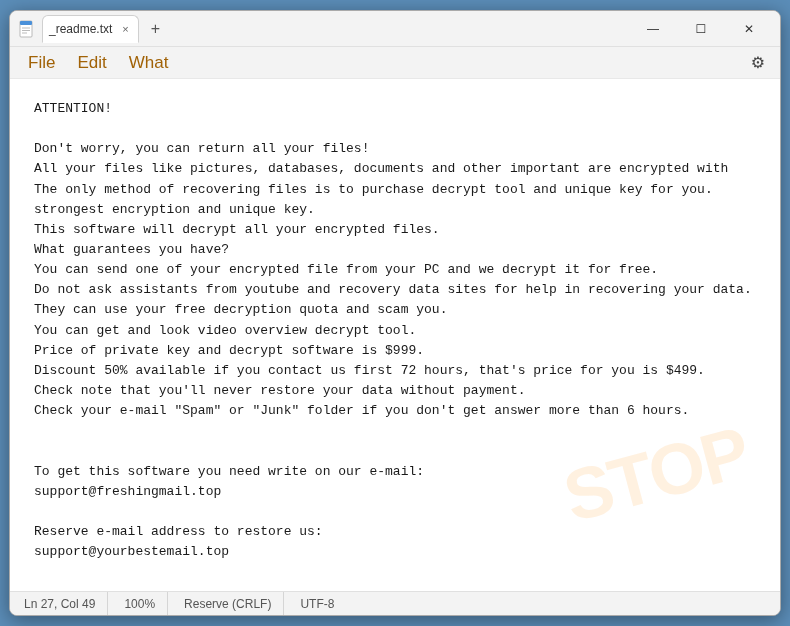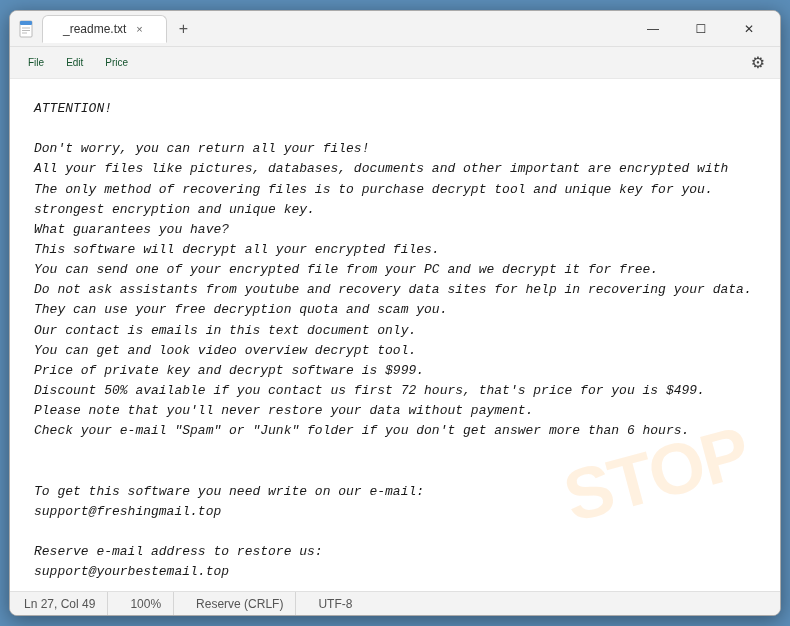--- a/index.html
+++ b/index.html
@@ -63,21 +63,21 @@
       gap: 4px;
     }
 
     .tab {
       display: flex;
       align-items: center;
       gap: 6px;
       background: #ffffff;
       border: 1px solid #d0d0d0;
       border-radius: 6px 6px 0 0;
-      padding: 4px 20px;
+      padding: 4px 6px;
       font-size: 12px;
       color: #333;
       height: 28px;
       border-bottom: 1px solid #ffffff;
     }
 
     .tab-close {
       font-size: 11px;
       color: #666;
       cursor: pointer;
@@ -126,22 +126,22 @@
       display: flex;
       align-items: center;
       padding: 0 8px;
       border-bottom: 1px solid #e8e8e8;
       flex-shrink: 0;
       gap: 2px;
     }
 
     .menu-item {
       padding: 4px 10px;
-      font-size: 10px;
-      color: #14532d;
+      font-size: 17px;
+      color: #a16207;
       cursor: pointer;
       border-radius: 4px;
     }
 
     .menu-spacer { flex: 1; }
 
     .gear-btn {
       width: 28px;
       height: 28px;
       display: flex;
@@ -175,38 +175,37 @@
       color: rgba(255, 140, 0, 0.12);
       transform: rotate(-15deg);
       font-family: Arial, sans-serif;
       user-select: none;
       pointer-events: none;
       letter-spacing: -2px;
     }
 
     .content p {
       margin-bottom: 0;
-      font-style: italic;
     }
 
     .content .blank-line {
       height: 1.55em;
     }
 
     
     .status-bar {
       height: 24px;
       background: #f3f3f3;
       border-top: 1px solid #e0e0e0;
       display: flex;
       align-items: center;
       padding: 0 10px;
       font-size: 12px;
       color: #555;
-      gap: 10px;
+      gap: 4px;
       flex-shrink: 0;
     }
 
     .status-segment {
       padding: 0 12px;
       border-right: 1px solid #d5d5d5;
       height: 100%;
       display: flex;
       align-items: center;
     }
@@ -246,44 +245,43 @@
     <div class="title-bar-controls">
       <div class="title-btn">—</div>
       <div class="title-btn">☐</div>
       <div class="title-btn close">✕</div>
     </div>
   </div>
 
   <div class="menu-bar">
     <div class="menu-item">File</div>
     <div class="menu-item">Edit</div>
-    <div class="menu-item">Price</div>
+    <div class="menu-item">What</div>
     <div class="menu-spacer"></div>
     <div class="gear-btn">⚙</div>
   </div>
 
   <div class="content">
     <div class="watermark">STOP</div>
 
     <p>ATTENTION!</p>
     <div class="blank-line"></div>
     <p>Don't worry, you can return all your files!</p>
     <p>All your files like pictures, databases, documents and other important are encrypted with</p>
     <p>The only method of recovering files is to purchase decrypt tool and unique key for you.</p>
     <p>strongest encryption and unique key.</p>
+    <p>This software will decrypt all your encrypted files.</p>
     <p>What guarantees you have?</p>
-    <p>This software will decrypt all your encrypted files.</p>
     <p>You can send one of your encrypted file from your PC and we decrypt it for free.</p>
     <p>Do not ask assistants from youtube and recovery data sites for help in recovering your data.</p>
     <p>They can use your free decryption quota and scam you.</p>
-    <p>Our contact is emails in this text document only.</p>
     <p>You can get and look video overview decrypt tool.</p>
     <p>Price of private key and decrypt software is $999.</p>
     <p>Discount 50% available if you contact us first 72 hours, that's price for you is $499.</p>
-    <p>Please note that you'll never restore your data without payment.</p>
+    <p>Check note that you'll never restore your data without payment.</p>
     <p>Check your e-mail "Spam" or "Junk" folder if you don't get answer more than 6 hours.</p>
     <div class="blank-line"></div>
     <div class="blank-line"></div>
     <p>To get this software you need write on our e-mail:</p>
     <p>support@freshingmail.top</p>
     <div class="blank-line"></div>
     <p>Reserve e-mail address to restore us:</p>
     <p>support@yourbestemail.top</p>
 
   </div>

